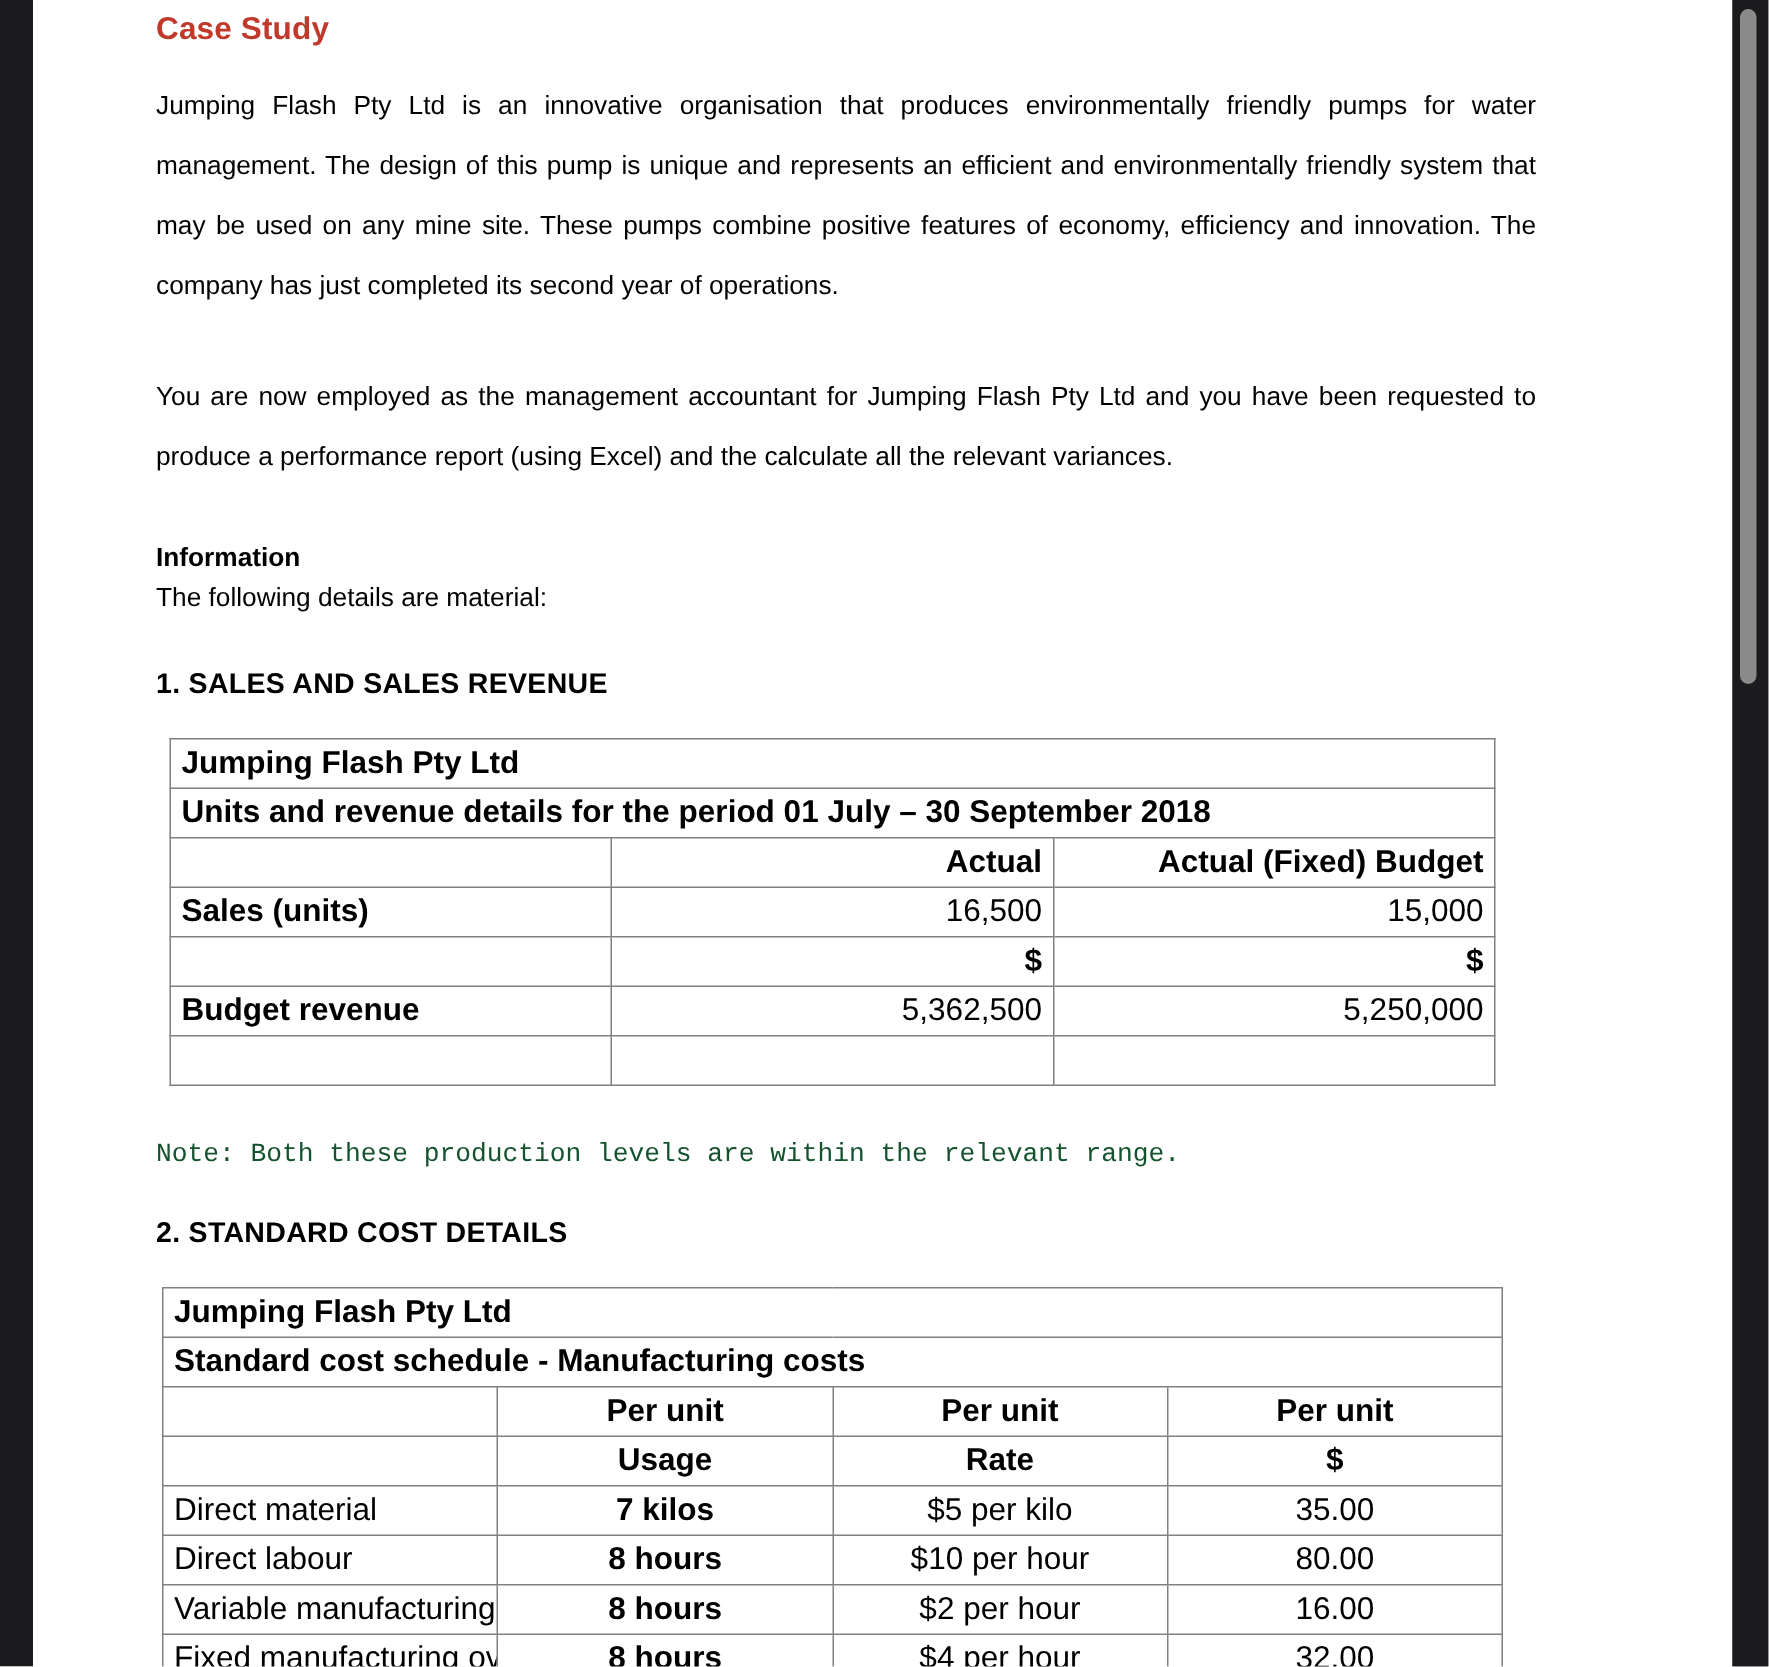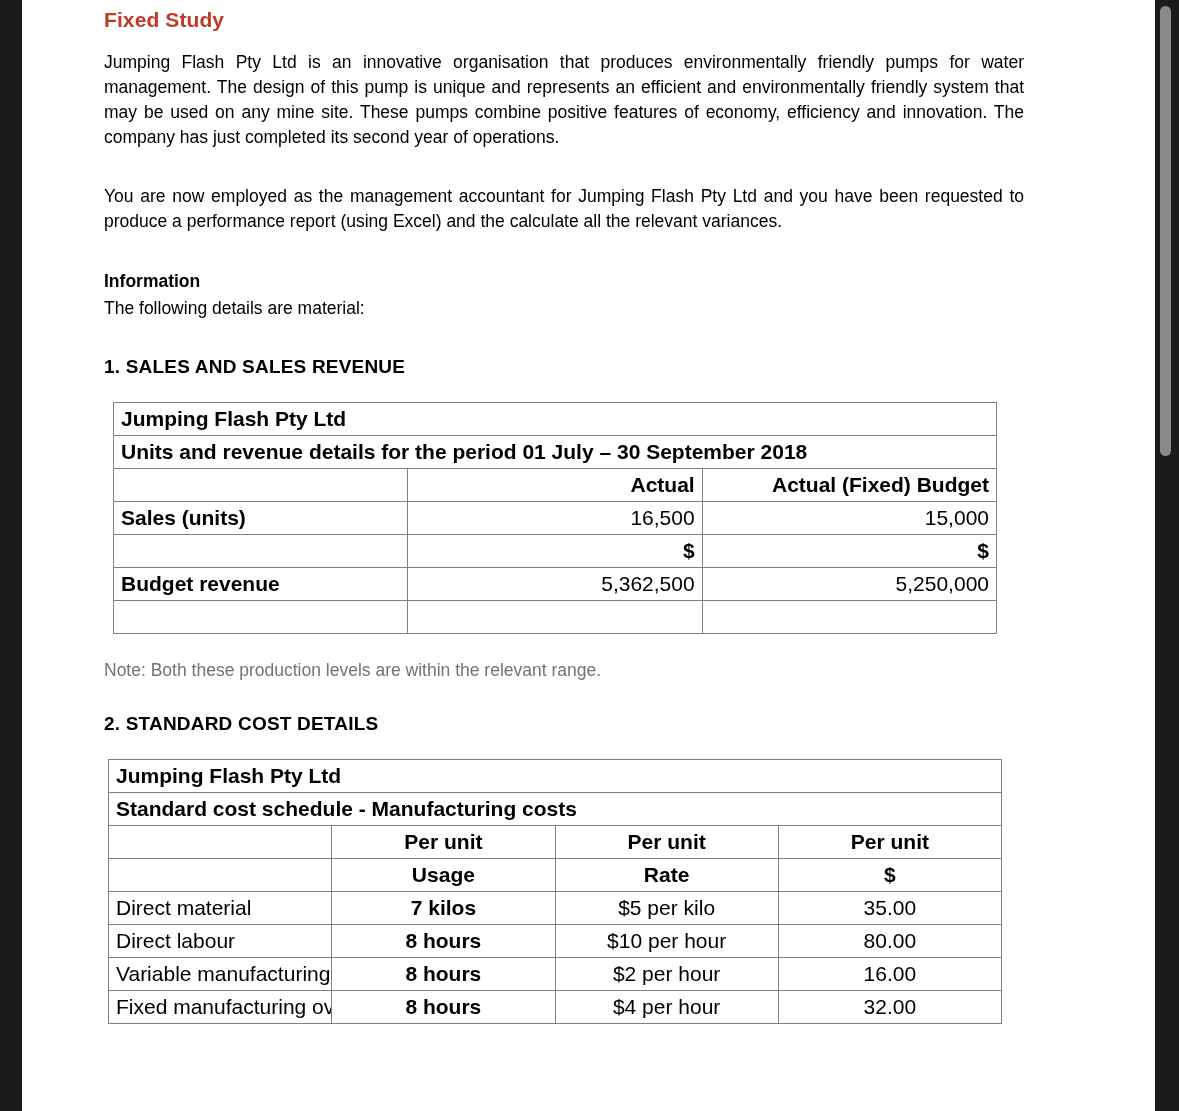--- a/index.html
+++ b/index.html
@@ -66,21 +66,21 @@
 
   h1.case-title {
     color: #c0392b;
     font-size: 21px;
     font-weight: bold;
     margin: 0 0 18px 0;
     letter-spacing: 0.1px;
   }
   p.body-para {
     font-size: 17.5px;
-    line-height: 25px;
+    line-height: 40px;
     color: #000000;
     margin: 0 0 8px 0;
     text-align: justify;
     text-justify: inter-word;
   }
   p.para-gap { margin-bottom: 34px; }
   .info-head {
     font-size: 17.5px;
     font-weight: bold;
     color: #000;
@@ -95,22 +95,23 @@
   }
   .section-head {
     font-size: 19px;
     font-weight: bold;
     color: #000;
     margin: 0 0 24px 0;
     letter-spacing: 0.2px;
   }
   .note-line {
     font-size: 17.5px;
-    color: #737373;
-    margin: 26px 0 32px 0;
+    color: #14532d;
+    margin: 36px 0 32px 0;
+    font-family: Liberation Mono, monospace;
   }
 
   
   table.doc-table {
     border-collapse: collapse;
     font-size: 21px;
     color: #000;
     table-layout: fixed;
   }
   table.doc-table td {
@@ -144,21 +145,21 @@
 </head>
 <body>
 
 <div id="viewport">
 
   <div class="gutter-left"></div>
 
   <div class="page">
     <div class="content">
 
-      <h1 class="case-title">Fixed Study</h1>
+      <h1 class="case-title">Case Study</h1>
 
       <p class="body-para para-gap">Jumping Flash Pty Ltd is an innovative organisation that produces environmentally friendly pumps for water management. The design of this pump is unique and represents an efficient and environmentally friendly system that may be used on any mine site. These pumps  combine positive features of economy, efficiency and innovation.  The company has just completed its second year of operations.</p>
 
       <p class="body-para para-gap">You are now employed as the management accountant for Jumping Flash Pty Ltd and you have been requested to produce a performance report (using Excel) and the calculate all the relevant variances.</p>
 
       <div class="info-head">Information</div>
       <div class="info-sub">The following details are material:</div>
 
       <div class="section-head">1. SALES AND SALES REVENUE</div>
 

